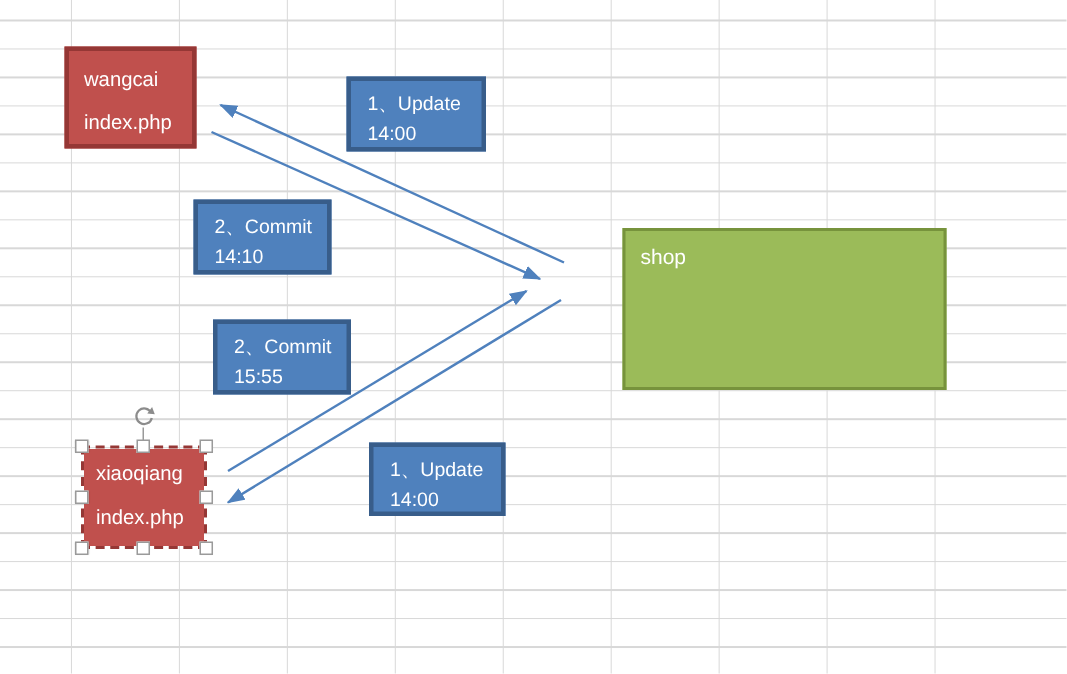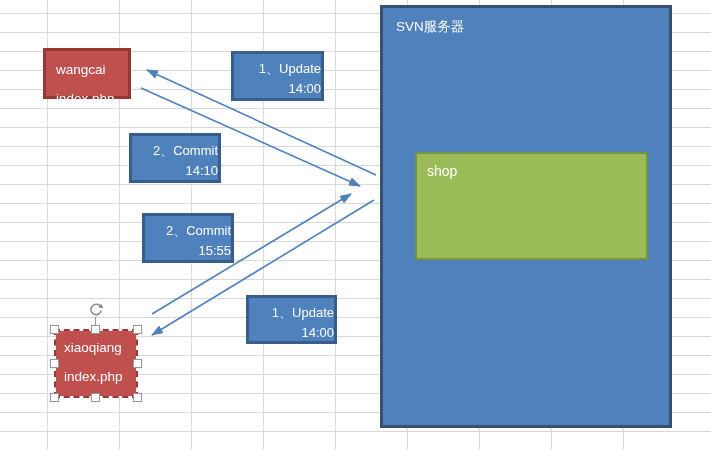--- a/index.html
+++ b/index.html
@@ -20,48 +20,47 @@
   }
   svg.edge-layer { position: absolute; left: 0; top: 0; }
   .box { position: absolute; color: #fff; }
   .server-box {
     left: 380px; top: 5px; width: 292px; height: 423px;
     background: var(--accent-blue, #4f81bd);
     border: 3px solid var(--accent-blue-dark, #36506e);
     padding: 10px 0 0 13px; font-size: 13.5px;
   }
   .shop-box {
-    left: 415px; top: 152px; width: 233px; height: 108px;
+    left: 415px; top: 152px; width: 216px; height: 108px;
     background: var(--accent-green, #9bbb59);
     border: 2px solid var(--accent-green-dark, #77933c);
     padding: 9px 0 0 10px; font-size: 14px;
   }
   .client-box {
     background: var(--accent-red, #c0504d);
     font-size: 13.5px; padding: 11px 0 0 10px;
   }
   .wangcai-box {
-    left: 43px; top: 31px; width: 88px; height: 51px;
+    left: 43px; top: 31px; width: 88px; height: 68px;
     border: 3px solid var(--accent-red-dark, #953735);
-    margin-top: 17px;
   }
   .xiaoqiang-box {
-    left: 54px; top: 329px; width: 84px; height: 69px;
+    left: 54px; top: 297px; width: 84px; height: 69px;
     border: 2px dashed var(--accent-red-dark, #953735);
     background-clip: padding-box;
     padding: 9px 0 0 8px;
   }
   .client-line1 { display: block; margin-bottom: 14px; }
   .client-line2 { display: block; }
   .step-box {
     background: var(--accent-blue, #4f81bd);
     border: 3px solid var(--accent-blue-border, #385d8a);
     font-size: 13px; padding: 5px 0 0 11px; line-height: 20px;
   }
-  .step-line { display: block; white-space: pre; text-align: right; }
+  .step-line { display: block; white-space: pre; }
   .step-update-wangcai   { left: 231px; top: 51px;  width: 93px; height: 50px; }
   .step-commit-wangcai   { left: 129px; top: 133px; width: 92px; height: 50px; }
   .step-commit-xiaoqiang { left: 142px; top: 213px; width: 92px; height: 50px; }
   .step-update-xiaoqiang { left: 246px; top: 295px; width: 91px; height: 49px; }
   .handle {
     position: absolute; width: 9px; height: 9px;
     background: #fff; border: 1px solid #9a9a9a;
     box-shadow: 0 0 1px rgba(0,0,0,.25);
   }
   .h-nw { left: -6px;  top: -6px; }
@@ -93,23 +92,20 @@
       <marker id="arrowhead" markerWidth="12" markerHeight="9" refX="11" refY="4.5" orient="auto" markerUnits="userSpaceOnUse">
         <path id="arrowhead-path" d="M0,0 L12,4.5 L0,9 Z" fill="#4f81bd"></path>
       </marker>
     </defs>
   <line x1="376" y1="175" x2="147" y2="70" stroke="#4f81bd" stroke-width="1.6" marker-end="url(#arrowhead)"></line>
       <line x1="141" y1="88" x2="360" y2="186" stroke="#4f81bd" stroke-width="1.6" marker-end="url(#arrowhead)"></line>
       <line x1="152" y1="314" x2="351" y2="194" stroke="#4f81bd" stroke-width="1.6" marker-end="url(#arrowhead)"></line>
       <line x1="374" y1="200" x2="152" y2="335" stroke="#4f81bd" stroke-width="1.6" marker-end="url(#arrowhead)"></line>
     </svg>
 
-  <div class="box server-box">
-    <span>SVN服务器</span>
-  </div>
 
   <div class="box shop-box">
     <span>shop</span>
   </div>
 
   <div class="box client-box wangcai-box">
     <span class="client-line1">wangcai</span>
     <span class="client-line2">index.php</span>
   </div>
 

